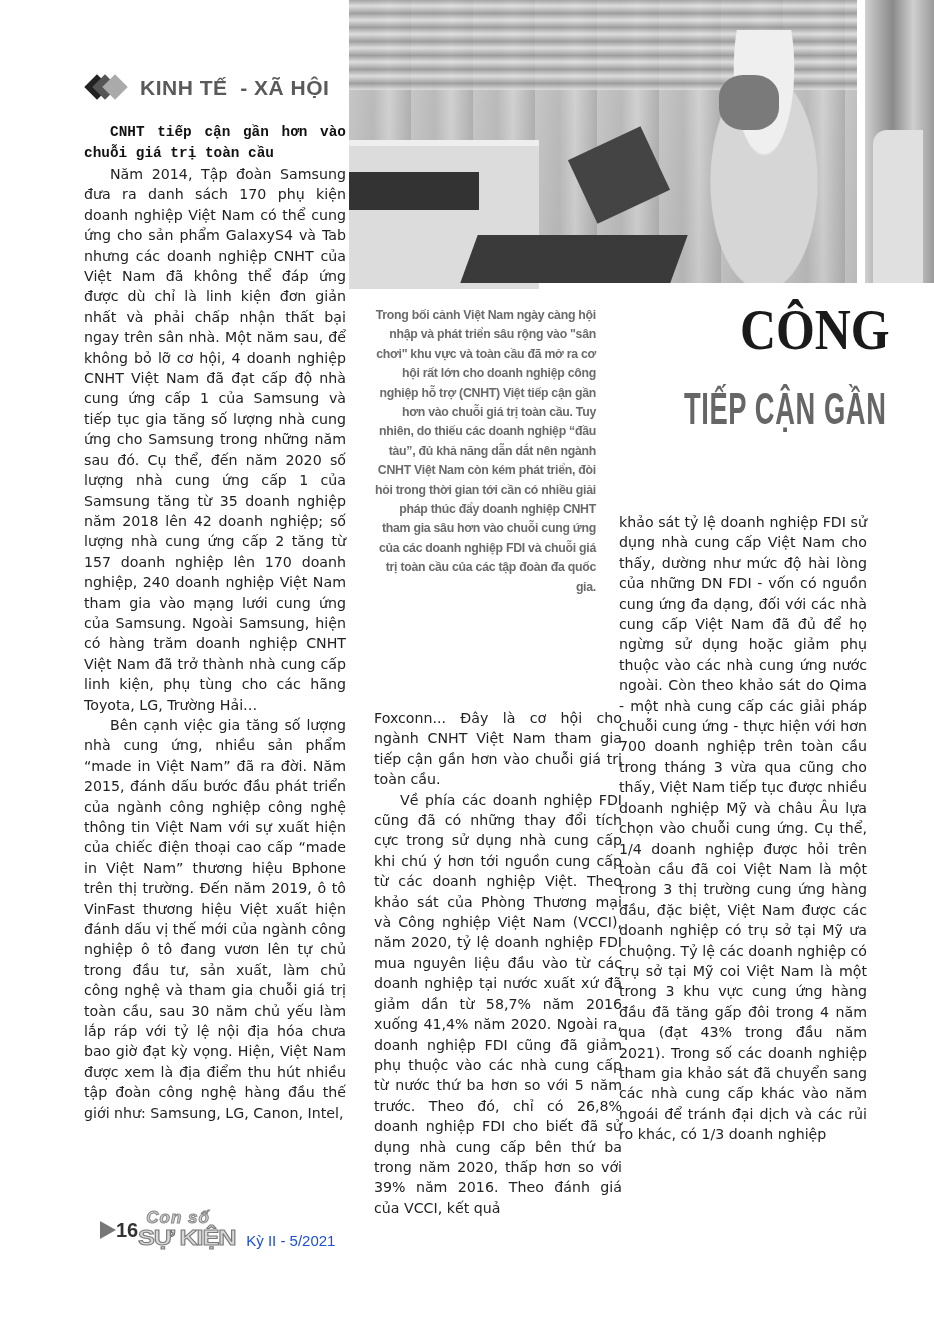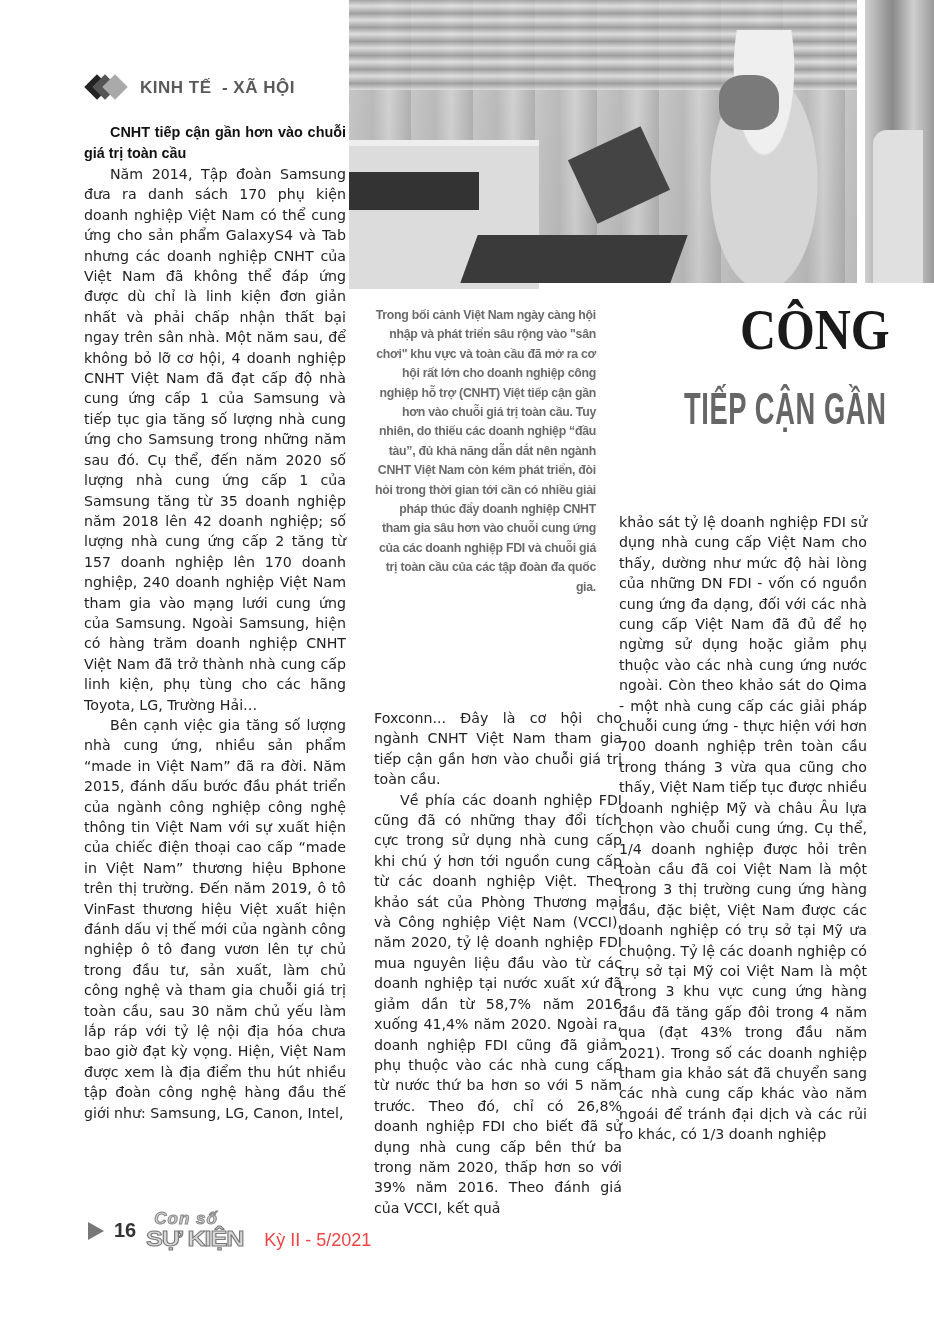--- a/index.html
+++ b/index.html
@@ -4,27 +4,27 @@
 <style>
   html, body { margin:0; padding:0; background:#ffffff; }
   body { width:934px; height:1324px; position:relative; overflow:hidden; font-family:"DejaVu Sans", sans-serif; color:#1c1c1c; }
 
   .section-header { position:absolute; left:84px; top:76px; display:flex; align-items:center; gap:8px; }
   .chevrons { position:relative; width:48px; height:24px; }
   .chev { position:absolute; top:2px; width:18px; height:18px; transform:rotate(45deg); }
   .chev.c1 { left:4px; background:#222; }
   .chev.c2 { left:12px; background:#555; }
   .chev.c3 { left:22px; background:#aaa; }
-  .section-title { font-family:"Liberation Sans", sans-serif; font-weight:bold; font-size:17px; color:#5a5a5a; letter-spacing:0.5px; white-space:pre; }
+  .section-title { font-family:"Liberation Sans", sans-serif; font-weight:bold; font-size:21px; color:#5a5a5a; letter-spacing:0.5px; white-space:pre; }
 
   .col { position:absolute; font-family:"DejaVu Sans", sans-serif; font-size:14.2px; line-height:20.4px; color:#222; text-align:justify; }
   .col p { margin:0; text-indent:26px; }
   .col p.noindent { text-indent:0; }
   .col1 { left:84px; top:122px; width:262px; }
-  .subhead { font-family:Liberation Sans, sans-serif; font-weight:bold; font-size:14.4px; line-height:21px; text-indent:26px; margin:0 0 1px 0; color:#111; }
+  .subhead { font-family:Liberation Mono, monospace; font-weight:bold; font-size:14.4px; line-height:21px; text-indent:26px; margin:0 0 1px 0; color:#111; }
 
   .photo { position:absolute; left:349px; top:0; width:508px; height:283px;
     background:
       linear-gradient(180deg, rgba(255,255,255,0.0) 0%, rgba(0,0,0,0.05) 100%),
       repeating-linear-gradient(90deg, #c9c9c9 0px, #bdbdbd 24px, #d4d4d4 40px, #b2b2b2 62px),
       #bbb; }
   .photo .ceiling { position:absolute; left:0; top:0; width:100%; height:90px; background:repeating-linear-gradient(180deg,#9a9a9a 0,#e6e6e6 6px,#8d8d8d 14px); opacity:0.75; }
   .photo .machine { position:absolute; left:0; top:140px; width:190px; height:143px; background:#dcdcdc; border-top:6px solid #eee; }
   .photo .panel { position:absolute; left:0; top:172px; width:130px; height:38px; background:#333; }
   .photo .board { position:absolute; left:120px; top:235px; width:210px; height:48px; background:#3a3a3a; transform:skewX(-20deg); }
@@ -35,27 +35,27 @@
   .photo2::after { content:""; position:absolute; left:8px; top:130px; width:50px; height:153px; background:#e0e0e0; border-radius:14px 0 0 0; }
 
   .pullquote { position:absolute; left:350px; top:305px; width:246px; font-family:"Liberation Sans", sans-serif; font-weight:bold; font-size:13.4px; line-height:19.4px; color:#6b6b6b; text-align:right; letter-spacing:-0.3px; transform:scaleX(0.92); transform-origin:right top; }
 
   .title1 { position:absolute; left:740px; top:300px; font-family:"Liberation Serif", serif; font-weight:bold; font-size:58px; line-height:60px; color:#1a1a1a; transform:scaleX(0.86); transform-origin:left top; }
   .title2 { position:absolute; left:684px; top:384px; font-family:"Liberation Sans", sans-serif; font-weight:bold; font-size:44px; line-height:50px; color:#666; transform:scaleX(0.62); transform-origin:left top; white-space:nowrap; letter-spacing:1px; }
 
   .col2 { left:350px; top:708px; width:248px;margin-left:24px; }
   .col3 { left:619px; top:512px; width:248px; }
 
-  .footer { position:absolute; left:88px; top:1210px; display:flex; align-items:center; gap:10px; }
+  .footer { position:absolute; left:100px; top:1210px; display:flex; align-items:center; }
   .tri { width:0; height:0; border-top:9px solid transparent; border-bottom:9px solid transparent; border-left:16px solid #777; }
   .page-num { font-family:"Liberation Sans", sans-serif; font-weight:bold; font-size:20px; color:#333; }
   .logo { position:relative; width:108px; height:40px; }
   .logo .l1 { position:absolute; left:8px; top:-2px; font-family:"Liberation Sans", sans-serif; font-weight:bold; font-style:italic; font-size:17px; color:#cfcfcf; -webkit-text-stroke:1px #888; letter-spacing:1px;text-align:center; }
   .logo .l2 { position:absolute; left:0; top:15px; font-family:"Liberation Sans", sans-serif; font-weight:bold; font-size:22px; color:#d8d8d8; -webkit-text-stroke:1px #777; letter-spacing:-1px; transform:scaleX(1.15); transform-origin:left; }
-  .issue { font-family:"Liberation Sans", sans-serif; font-size:18px; color:#ef4444; margin-top:20px; }
+  .issue { font-family:"Liberation Sans", sans-serif; font-size:15px; color:#1d4ed8; margin-top:20px; }
 </style>
 </head>
 <body>
 
 <div class="section-header">
   <div class="chevrons">
     <span class="chev c1"></span>
       <span class="chev c2"></span>
       <span class="chev c3"></span>
   </div>

